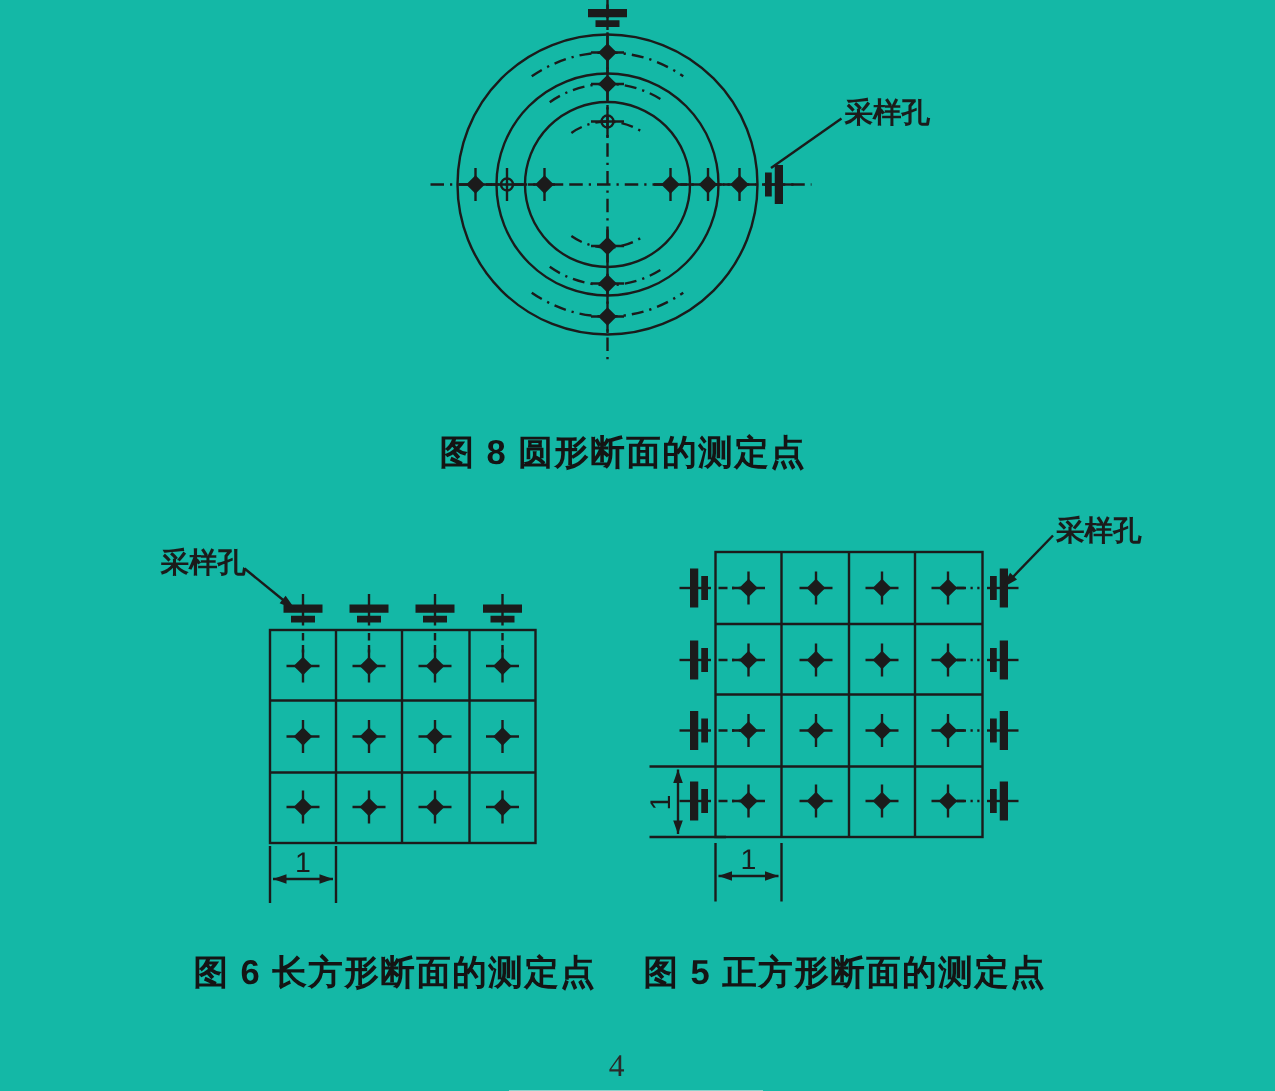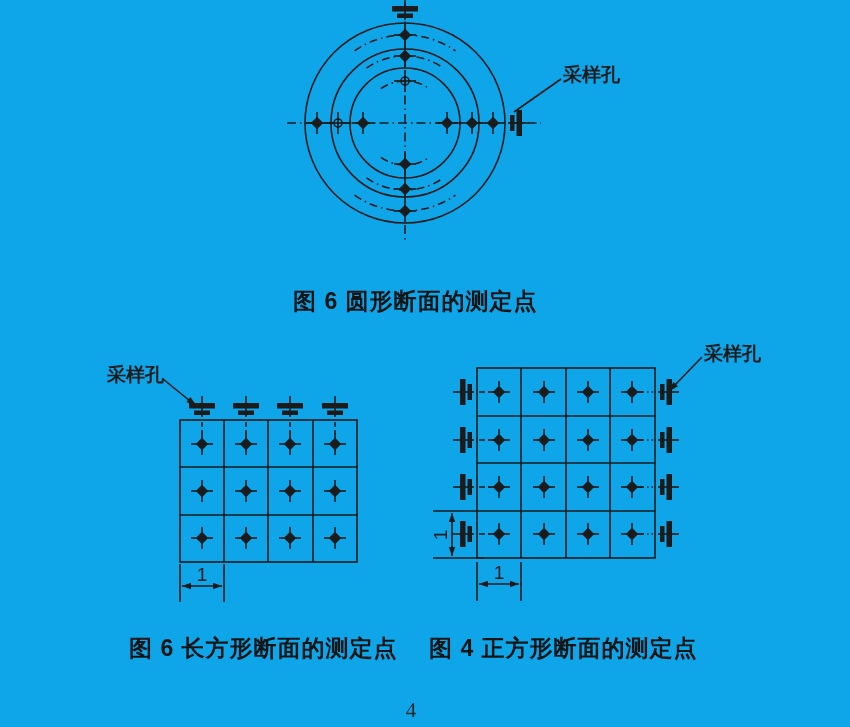--- a/index.html
+++ b/index.html
@@ -1,19 +1,19 @@
 <!DOCTYPE html>
 <html><head>
 <meta charset="utf-8">
 <style>
   html,body{margin:0;padding:0;background:#e8e8e8;}
   .page{
     position:relative;
     width:850px;height:727px;
-    background:#0ea5e9;
+    background:#14b8a6;
     overflow:hidden;
     font-family:"Liberation Sans", sans-serif;
   }
   svg text{
     font-family:"Liberation Sans", sans-serif;
     fill:#1b1b1b;
   }
   .drawing{position:absolute;left:0;top:0;}
   
   .ink line, .ink path, .ink circle, .ink rect{
@@ -207,19 +207,19 @@
       <path class="fill" d="M452 513 l-3.2 9 h6.4 Z"></path>
       <path class="fill" d="M452 556 l-3.2 -9 h6.4 Z"></path>
       <text x="0" y="0" transform="translate(440 535) rotate(-90)" font-size="19" text-anchor="middle" dy="0.35em">1</text>
 
       <line x1="702" y1="357" x2="674" y2="386" stroke-width="1.4"></line>
       <path class="fill" d="M668 392 L673.4 381.9 L678 386.3 Z"></path>
       <text x="704" y="360" font-size="19" font-weight="bold">采样孔</text>
     </g>
   </svg>
 
-  <div class="caption" style="left:293px; top:286px;">图 6  圆形断面的测定点</div>
+  <div class="caption" style="left:293px; top:286px;">图 8  圆形断面的测定点</div>
   <div class="caption" style="left:129px; top:633px;">图 6  长方形断面的测定点</div>
-  <div class="caption" style="left:429px; top:633px;">图 4  正方形断面的测定点</div>
+  <div class="caption" style="left:429px; top:633px;">图 5  正方形断面的测定点</div>
 
   <div class="pagenum">4</div>
 
 </div>
 
 </body></html>

